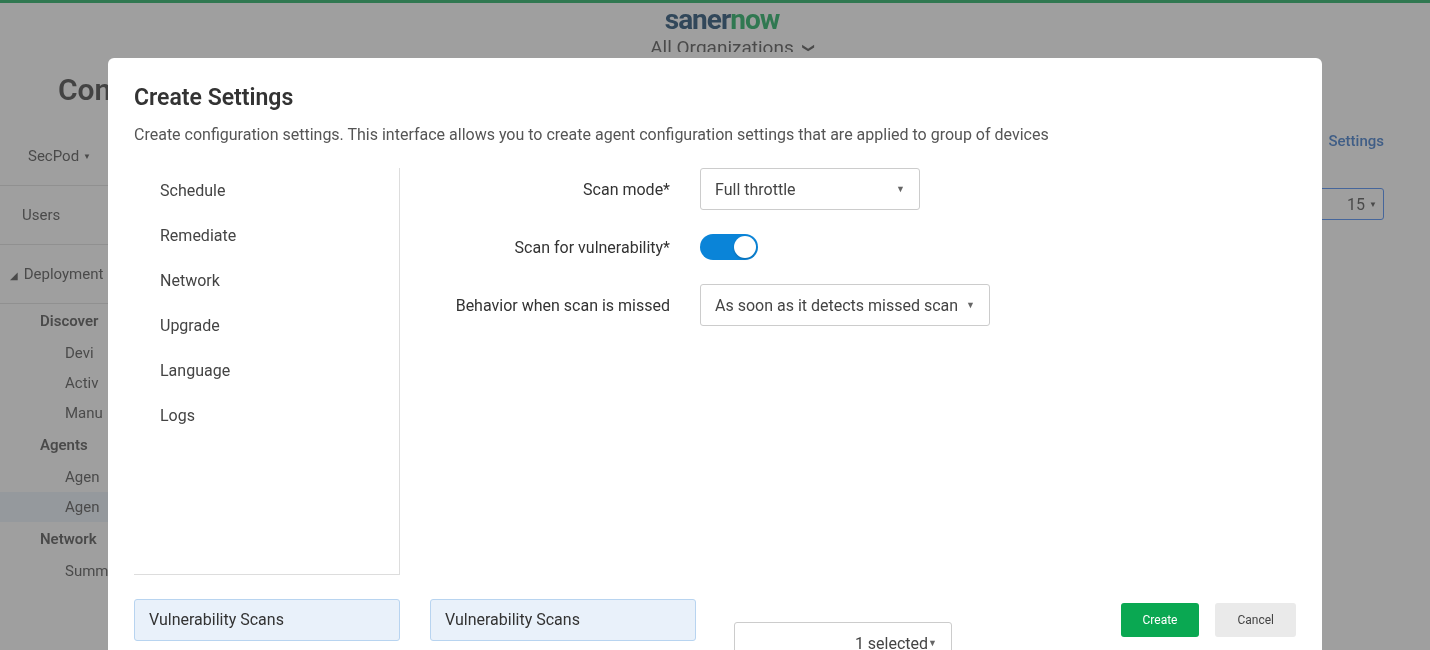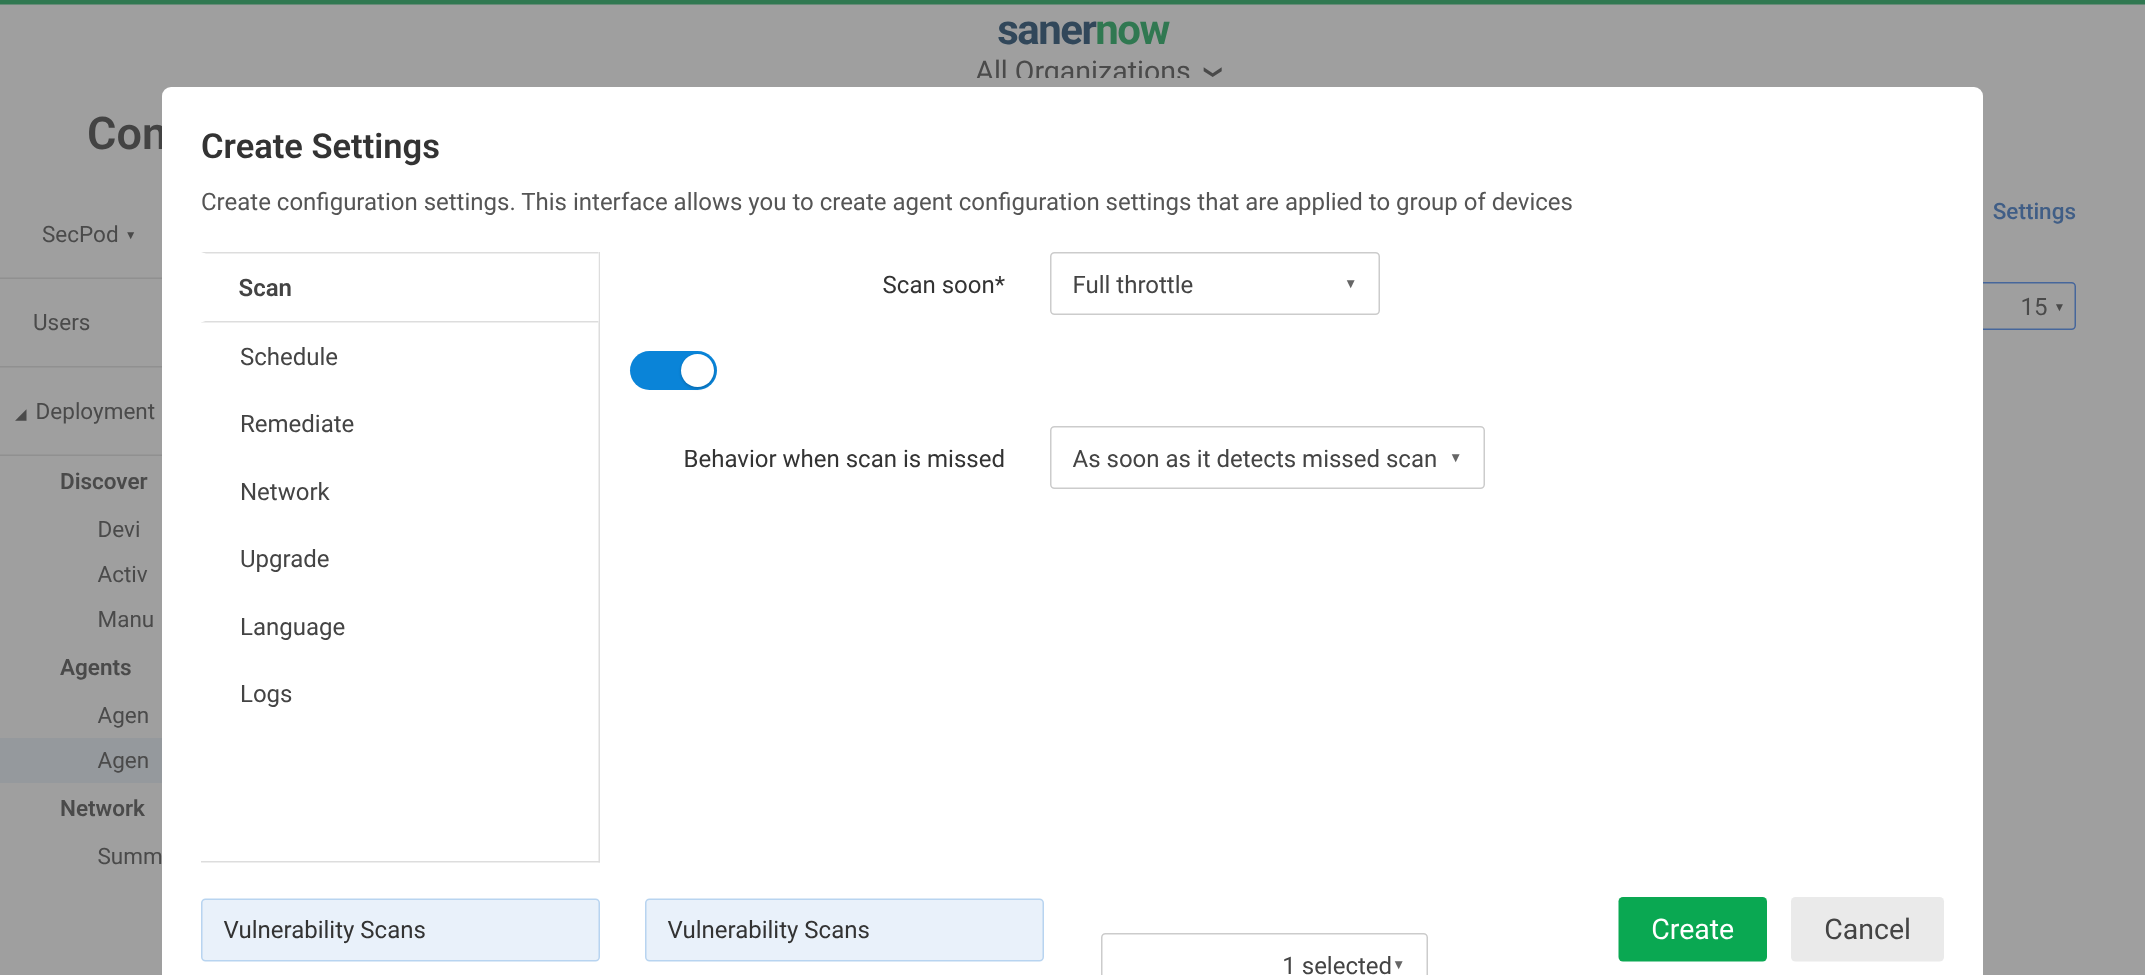--- a/index.html
+++ b/index.html
@@ -54,21 +54,21 @@
     .select { width: 220px; height: 42px; border: 1px solid #ccc; border-radius: 3px; padding: 0 14px; display: flex; align-items: center; justify-content: space-between; background: #fff; cursor: pointer; font-size: 16px; }
     .select.wide { width: 290px; }
     .caret { font-size: 9px; color: #666; }
     .toggle { width: 58px; height: 26px; background: #0a84d8; border-radius: 14px; position: relative; cursor: pointer; }
     .toggle-knob { position: absolute; right: 2px; top: 2px; width: 22px; height: 22px; background: #fff; border-radius: 50%; box-shadow: 0 1px 2px rgba(0,0,0,0.2); }
 
     .modal-footer { display: flex; align-items: center; gap: 30px; }
     .pill-input { width: 266px; height: 42px; border: 1px solid #b8d4f0; background: #e9f1fa; border-radius: 3px; display: flex; align-items: center; padding: 0 14px; font-size: 16px; color: #333; }
     .select-footer { width: 218px; height: 42px; border: 1px solid #ccc; border-radius: 3px; display: flex; align-items: center; justify-content: flex-end; padding: 0 14px; font-size: 16px; background: #fff; cursor: pointer; margin-left: 8px; margin-top: 47px; }
     .footer-actions { margin-left: auto; display: flex; gap: 16px; }
-    .btn { padding: 10px 22px; border-radius: 3px; border: none; font-size: 19px; cursor: pointer; }
+    .btn { padding: 10px 22px; border-radius: 3px; border: none; font-size: 12px; cursor: pointer; }
     .btn-create { background: #0aa852; color: #fff; }
     .btn-cancel { background: #eaeaea; color: #444; }
 
     .chev { font-size: 12px; }
   </style>
 </head>
 <body>
 
 <div class="topbar">
   <div class="logo">
@@ -131,38 +131,38 @@
 </div>
 
 <div class="dim-overlay"></div>
 
 <div class="modal">
   <div class="modal-title">Create Settings</div>
   <div class="modal-desc">Create configuration settings. This interface allows you to create agent configuration settings that are applied to group of devices</div>
 
   <div class="modal-body">
     <div class="tabs-col" style="border-top:none;">
-      <div class="tab active">Scan</div>
       <div class="tab">Schedule</div>
       <div class="tab">Remediate</div>
       <div class="tab">Network</div>
       <div class="tab">Upgrade</div>
       <div class="tab">Language</div>
       <div class="tab">Logs</div>
     </div>
 
     <div class="form-col">
       <div class="form-row">
-        <div class="form-label">Scan soon*</div>
+        <div class="form-label">Scan mode*</div>
         <div class="select">
           <span>Full throttle</span>
           <span class="caret">▼</span>
         </div>
       </div>
       <div class="form-row">
+        <div class="form-label">Scan for vulnerability*</div>
         <div class="toggle">
             <div class="toggle-knob"></div>
           </div>
       </div>
       <div class="form-row">
         <div class="form-label">Behavior when scan is missed</div>
         <div class="select wide">
           <span>As soon as it detects missed scan</span>
           <span class="caret">▼</span>
         </div>

